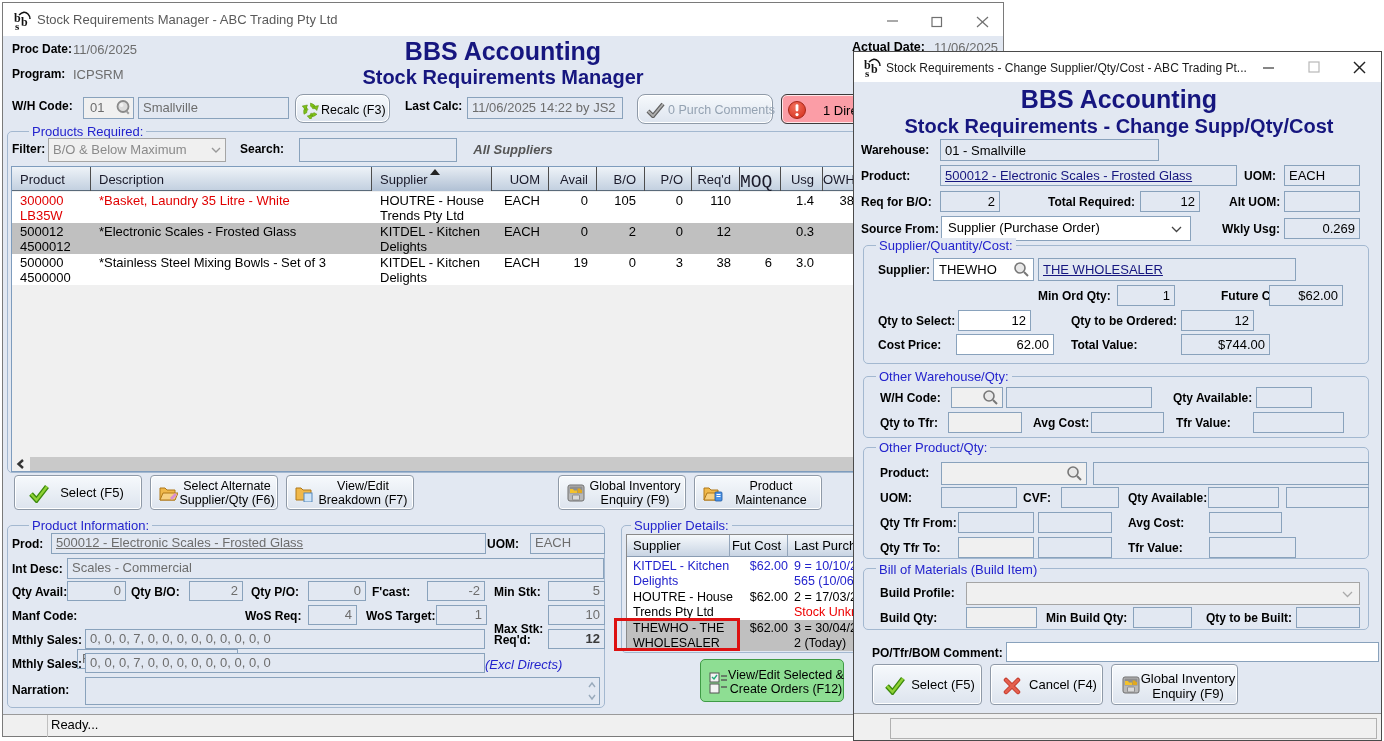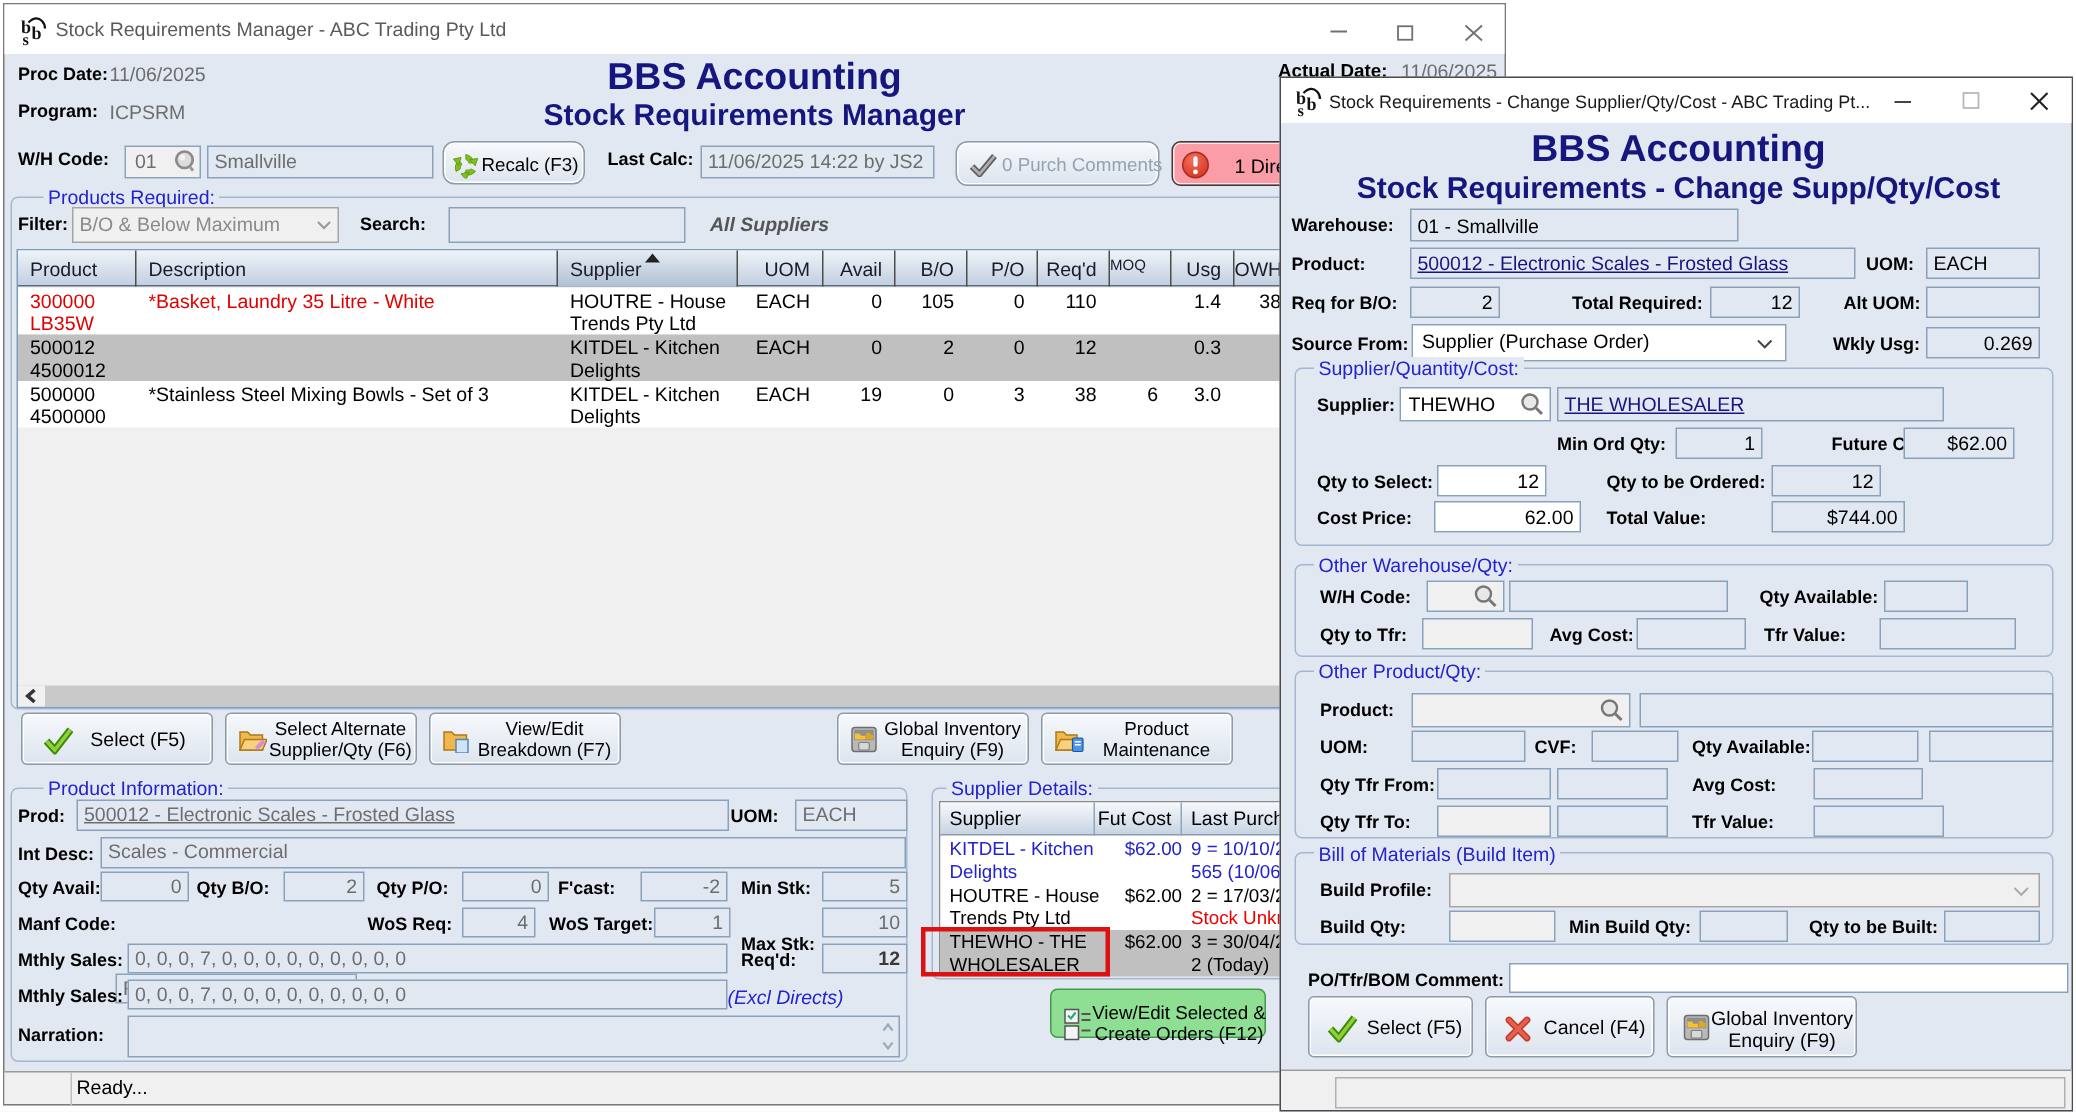--- a/index.html
+++ b/index.html
@@ -109,40 +109,41 @@
   <div class="abs" id="tbl" style="left:8px;top:163px;width:983px;height:306px;background:#f0f0f0;border:1px solid #7e9cbd;">
       <div class="abs" style="left: 0px; top: 0px; width: 981px; height: 24px; background: linear-gradient(rgb(238, 243, 248), rgb(195, 208, 224)); border-bottom: 1px solid rgb(90, 106, 122);">
         <div class="abs" style="left: 0px; top: 0px; width: 79px; height: 24px; font-size: 13px; color: rgb(26, 26, 42); padding: 5px 0px 0px 8px; border-right: 1px solid rgb(77, 77, 77);">Product</div>
         <div class="abs" style="left: 79px; top: 0px; width: 281px; height: 24px; font-size: 13px; color: rgb(26, 26, 42); padding: 5px 0px 0px 8px; border-right: 1px solid rgb(77, 77, 77);">Description</div>
         <div class="abs" style="left: 360px; top: 0px; width: 120px; height: 24px; font-size: 13px; color: rgb(26, 26, 42); padding: 5px 0px 0px 8px; border-right: 1px solid rgb(77, 77, 77); background: linear-gradient(rgb(230, 236, 243), rgb(176, 192, 212));">Supplier</div>
         <div class="abs" style="left: 480px; top: 0px; width: 57px; height: 24px; font-size: 13px; color: rgb(26, 26, 42); padding: 5px 8px 0px 0px; text-align: right; border-right: 1px solid rgb(77, 77, 77);">UOM</div>
         <div class="abs" style="left: 537px; top: 0px; width: 48px; height: 24px; font-size: 13px; color: rgb(26, 26, 42); padding: 5px 8px 0px 0px; text-align: right; border-right: 1px solid rgb(77, 77, 77);">Avail</div>
         <div class="abs" style="left: 585px; top: 0px; width: 48px; height: 24px; font-size: 13px; color: rgb(26, 26, 42); padding: 5px 8px 0px 0px; text-align: right; border-right: 1px solid rgb(77, 77, 77);">B/O</div>
         <div class="abs" style="left: 633px; top: 0px; width: 47px; height: 24px; font-size: 13px; color: rgb(26, 26, 42); padding: 5px 8px 0px 0px; text-align: right; border-right: 1px solid rgb(77, 77, 77);">P/O</div>
         <div class="abs" style="left: 680px; top: 0px; width: 48px; height: 24px; font-size: 13px; color: rgb(26, 26, 42); padding: 5px 8px 0px 0px; text-align: right; border-right: 1px solid rgb(77, 77, 77);">Req'd</div>
-        <div class="abs" style="left: 728px; top: 0px; width: 41px; height: 24px; font-size: 10px; color: rgb(26, 26, 42); padding: 5px 8px 0px 0px; border-right: 1px solid rgb(77, 77, 77);">MOQ</div>
+        <div class="abs" style="left: 728px; top: 0px; width: 41px; height: 24px; font-size: 18px; color: rgb(26, 26, 42); padding: 5px 8px 0px 0px; text-align: right; border-right: 1px solid rgb(77, 77, 77); font-family: Liberation Mono, monospace;">MOQ</div>
         <div class="abs" style="left: 769px; top: 0px; width: 42px; height: 24px; font-size: 13px; color: rgb(26, 26, 42); padding: 5px 8px 0px 0px; text-align: right; border-right: 1px solid rgb(77, 77, 77);">Usg</div>
         <div class="abs" style="left: 811px; top: 0px; width: 40px; height: 24px; font-size: 13px; color: rgb(26, 26, 42); padding: 5px 8px 0px 0px; text-align: right; border-right: 1px solid rgb(77, 77, 77);">OWHQty</div>
         <div class="abs" style="left: 418px; top: 2px; width: 0px; height: 0px; border-left: 5px solid transparent; border-right: 5px solid transparent; border-bottom: 6px solid rgb(34, 34, 34);"></div>
       </div>
       <div class="abs" style="left: 0px; top: 25px; width: 981px; height: 31px; background: rgb(255, 255, 255);">
         <div class="abs" style="left: 0px; top: 1px; width: 79px; height: 30px; font-size: 13px; line-height: 15px; color: rgb(224, 0, 0); padding: 0px 0px 0px 8px;">300000<br>LB35W</div>
         <div class="abs" style="left: 79px; top: 1px; width: 281px; height: 30px; font-size: 13px; line-height: 15px; color: rgb(224, 0, 0); padding: 0px 0px 0px 8px;">*Basket, Laundry 35 Litre - White</div>
         <div class="abs" style="left: 360px; top: 1px; width: 120px; height: 30px; font-size: 13px; line-height: 15px; color: rgb(0, 0, 0); padding: 0px 0px 0px 8px;">HOUTRE - House<br>Trends Pty Ltd</div>
         <div class="abs" style="left: 480px; top: 1px; width: 57px; height: 30px; font-size: 13px; line-height: 15px; color: rgb(0, 0, 0); padding: 0px 9px 0px 0px; text-align: right;">EACH</div>
         <div class="abs" style="left: 537px; top: 1px; width: 48px; height: 30px; font-size: 13px; line-height: 15px; color: rgb(0, 0, 0); padding: 0px 9px 0px 0px; text-align: right;">0</div>
         <div class="abs" style="left: 585px; top: 1px; width: 48px; height: 30px; font-size: 13px; line-height: 15px; color: rgb(0, 0, 0); padding: 0px 9px 0px 0px; text-align: right;">105</div>
         <div class="abs" style="left: 633px; top: 1px; width: 47px; height: 30px; font-size: 13px; line-height: 15px; color: rgb(0, 0, 0); padding: 0px 9px 0px 0px; text-align: right;">0</div>
         <div class="abs" style="left: 680px; top: 1px; width: 48px; height: 30px; font-size: 13px; line-height: 15px; color: rgb(0, 0, 0); padding: 0px 9px 0px 0px; text-align: right;">110</div>
         <div class="abs" style="left: 728px; top: 1px; width: 41px; height: 30px; font-size: 13px; line-height: 15px; color: rgb(0, 0, 0); padding: 0px 9px 0px 0px; text-align: right;"></div>
         <div class="abs" style="left: 769px; top: 1px; width: 42px; height: 30px; font-size: 13px; line-height: 15px; color: rgb(0, 0, 0); padding: 0px 9px 0px 0px; text-align: right;">1.4</div>
         <div class="abs" style="left: 811px; top: 1px; width: 40px; height: 30px; font-size: 13px; line-height: 15px; color: rgb(0, 0, 0); padding: 0px 9px 0px 0px; text-align: right;">38</div>
       </div>
       <div class="abs" style="left: 0px; top: 56px; width: 981px; height: 31px; background: rgb(192, 192, 192);">
         <div class="abs" style="left: 0px; top: 1px; width: 79px; height: 30px; font-size: 13px; line-height: 15px; color: rgb(0, 0, 0); padding: 0px 0px 0px 8px;">500012<br>4500012</div>
+        <div class="abs" style="left: 79px; top: 1px; width: 281px; height: 30px; font-size: 13px; line-height: 15px; color: rgb(0, 0, 0); padding: 0px 0px 0px 8px;">*Electronic Scales - Frosted Glass</div>
         <div class="abs" style="left: 360px; top: 1px; width: 120px; height: 30px; font-size: 13px; line-height: 15px; color: rgb(0, 0, 0); padding: 0px 0px 0px 8px;">KITDEL - Kitchen<br>Delights</div>
         <div class="abs" style="left: 480px; top: 1px; width: 57px; height: 30px; font-size: 13px; line-height: 15px; color: rgb(0, 0, 0); padding: 0px 9px 0px 0px; text-align: right;">EACH</div>
         <div class="abs" style="left: 537px; top: 1px; width: 48px; height: 30px; font-size: 13px; line-height: 15px; color: rgb(0, 0, 0); padding: 0px 9px 0px 0px; text-align: right;">0</div>
         <div class="abs" style="left: 585px; top: 1px; width: 48px; height: 30px; font-size: 13px; line-height: 15px; color: rgb(0, 0, 0); padding: 0px 9px 0px 0px; text-align: right;">2</div>
         <div class="abs" style="left: 633px; top: 1px; width: 47px; height: 30px; font-size: 13px; line-height: 15px; color: rgb(0, 0, 0); padding: 0px 9px 0px 0px; text-align: right;">0</div>
         <div class="abs" style="left: 680px; top: 1px; width: 48px; height: 30px; font-size: 13px; line-height: 15px; color: rgb(0, 0, 0); padding: 0px 9px 0px 0px; text-align: right;">12</div>
         <div class="abs" style="left: 728px; top: 1px; width: 41px; height: 30px; font-size: 13px; line-height: 15px; color: rgb(0, 0, 0); padding: 0px 9px 0px 0px; text-align: right;"></div>
         <div class="abs" style="left: 769px; top: 1px; width: 42px; height: 30px; font-size: 13px; line-height: 15px; color: rgb(0, 0, 0); padding: 0px 9px 0px 0px; text-align: right;">0.3</div>
         <div class="abs" style="left: 811px; top: 1px; width: 40px; height: 30px; font-size: 13px; line-height: 15px; color: rgb(0, 0, 0); padding: 0px 9px 0px 0px; text-align: right;"></div>
       </div>
@@ -274,21 +275,21 @@
         <div class="abs" style="left: 167px; top: 1px; width: 115px; font-size: 12.5px; line-height: 15px;"><span style="color:#000">2 = 17/03/20</span><br><span style="color:#ee0000">Stock Unkno</span></div>
       </div>
       <div class="abs" style="left: 0px; top: 85px; width: 278px; height: 31px; background: rgb(192, 192, 192);">
         <div class="abs" style="left: 6px; top: 1px; width: 100px; font-size: 12.5px; line-height: 15px; color: rgb(0, 0, 0); white-space: nowrap; overflow: hidden;">THEWHO - THE<br>WHOLESALER</div>
         <div class="abs" style="left: 103px; top: 1px; width: 58px; text-align: right; font-size: 12.5px; color: rgb(0, 0, 0);">$62.00</div>
         <div class="abs" style="left: 167px; top: 1px; width: 115px; font-size: 12.5px; line-height: 15px;"><span style="color:#000">3 = 30/04/20</span><br><span style="color:#000">2 (Today)</span></div>
       </div>
       <div class="abs" style="left: -13px; top: 83px; width: 126px; height: 33px; border: 3px solid rgb(221, 17, 17); z-index: 3;"></div>
     </div>
 
-  <div class="abs" style="left:697px;top:656px;width:144px;height:33px;background:#8ede93;border:1px solid #3f9b45;border-radius:5px;">
+  <div class="abs" style="left:697px;top:656px;width:144px;height:43px;background:#8ede93;border:1px solid #3f9b45;border-radius:5px;">
     <svg class="abs" style="left:8px;top:12px;" width="22" height="22" viewBox="0 0 22 22">
         <rect x="1" y="1" width="9" height="9" fill="#f4f4f4" stroke="#555" stroke-width="1"></rect>
         <path d="M3 5 L5 7 L8 3" fill="none" stroke="#2a7" stroke-width="1.4"></path>
         <rect x="1" y="12" width="9" height="9" fill="#f4f4f4" stroke="#555" stroke-width="1"></rect>
         <line x1="12" y1="4" x2="18" y2="4" stroke="#555" stroke-width="1.4"></line>
         <line x1="12" y1="8" x2="18" y2="8" stroke="#555" stroke-width="1.4"></line>
         <line x1="12" y1="15" x2="18" y2="15" stroke="#555" stroke-width="1.4"></line>
       </svg>
     <div class="abs" style="left:26px;top:8px;width:118px;text-align:center;font-size:12.5px;white-space:nowrap;">View/Edit Selected &amp;<br>Create Orders (F12)</div>
   </div>

